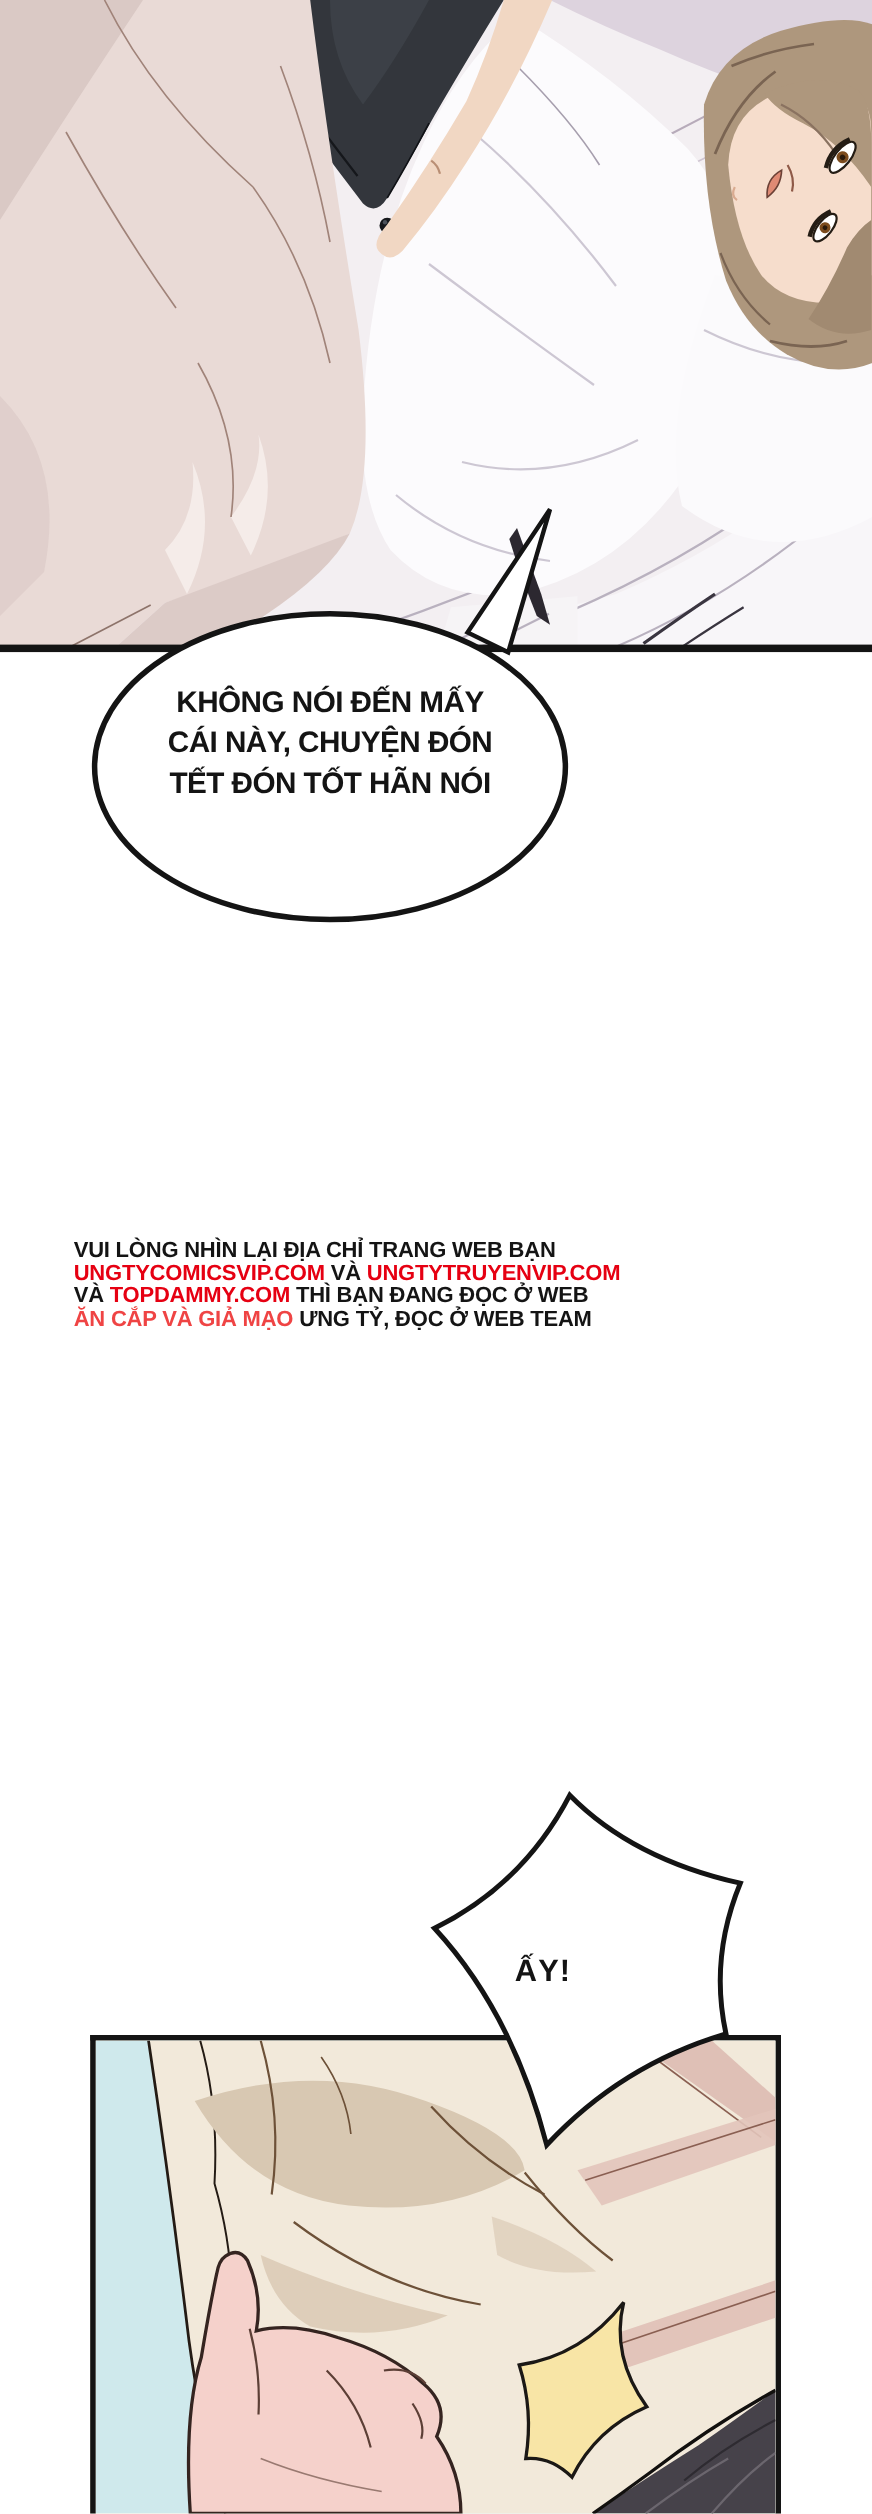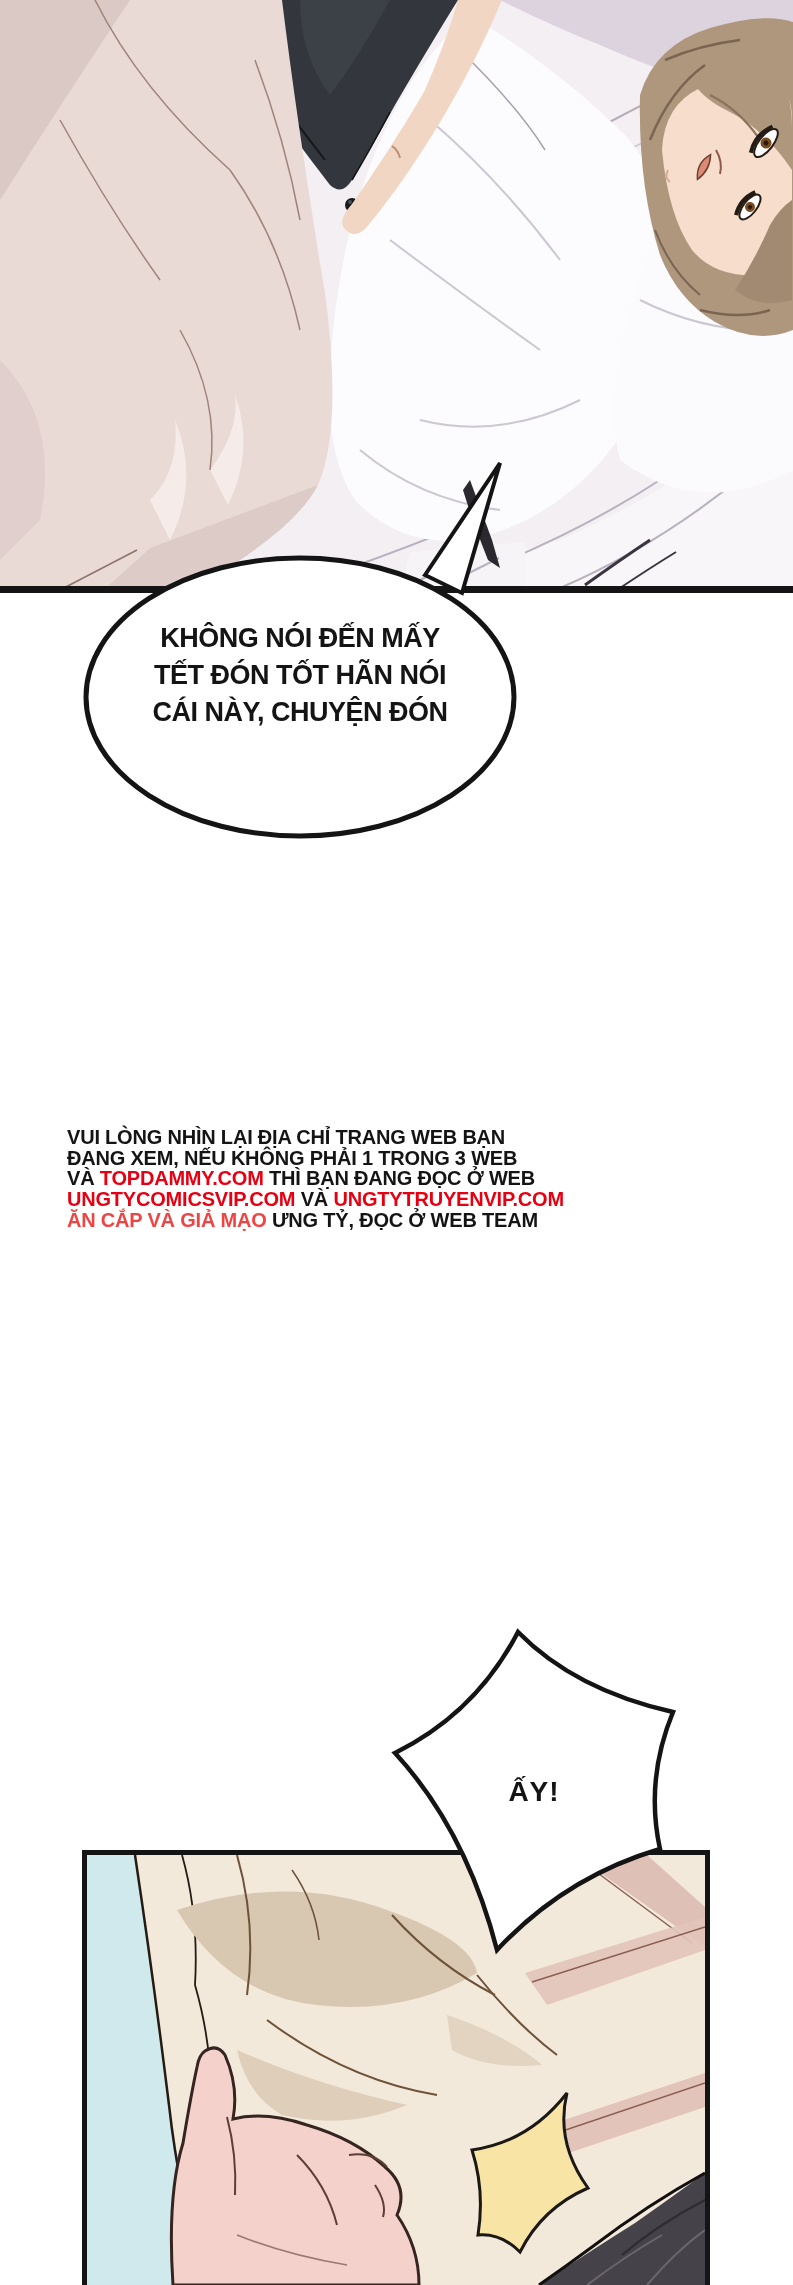--- a/index.html
+++ b/index.html
@@ -13,21 +13,21 @@
                font-size:27px;line-height:37px;font-weight:700;color:#141414;
                letter-spacing:-0.5px;}
   
   .notice{left:67px;top:1127px;width:420px;font-weight:700;font-size:20px;
           line-height:20.7px;letter-spacing:-0.2px;color:#141414;}
   .wline{white-space:pre;}
   .c-black{color:#141414;}
   .c-red{color:#e60012;}
   .c-green{color:#ef4444;}
   
-  .burst-text{left:468px;top:1776px;width:132px;text-align:center;
+  .burst-text{left:468px;top:1776px;width:132px;
               font-size:28px;font-weight:700;color:#141414;letter-spacing:1px;}
   
   .panelB-wrap{left:82px;top:1850px;width:618px;height:430px;
                border:5px solid #141414;border-bottom:none;background:#f2e9da;}
   svg{display:block;}
 </style>
 </head>
 <body>
 
 <div class="page">
@@ -117,29 +117,28 @@
     </g>
     <rect x="0" y="586" width="793" height="7" fill="#141414"></rect>
   </svg>
 
   <svg class="abs" style="left:70px;top:450px" width="470" height="400" viewBox="0 0 470 400">
     <path d="M355,125 L430,13 L392,143 Z" fill="#ffffff" stroke="#141414" stroke-width="4"></path>
     <ellipse cx="230" cy="247" rx="214" ry="139" fill="#ffffff" stroke="#141414" stroke-width="5"></ellipse>
   </svg>
   <div class="abs bubble-text">
     <div>KHÔNG NÓI ĐẾN MẤY</div>
+    <div>CÁI NÀY, CHUYỆN ĐÓN</div>
     <div>TẾT ĐÓN TỐT HÃN NÓI</div>
-    <div>CÁI NÀY, CHUYỆN ĐÓN</div>
   </div>
 
   <div class="abs notice">
     <div class="wline"><span class="c-black">VUI LÒNG NHÌN LẠI ĐỊA CHỈ TRANG WEB BẠN</span></div>
-    <div class="wline"><span class="c-black">ĐANG XEM, NẾU KHÔNG PHẢI 1 TRONG 3 WEB</span></div>
+    <div class="wline"><span class="c-red">UNGTYCOMICSVIP.COM</span><span class="c-black"> VÀ </span><span class="c-red">UNGTYTRUYENVIP.COM</span></div>
     <div class="wline"><span class="c-black">VÀ </span><span class="c-red">TOPDAMMY.COM</span><span class="c-black"> THÌ BẠN ĐANG ĐỌC Ở WEB</span></div>
-    <div class="wline"><span class="c-red">UNGTYCOMICSVIP.COM</span><span class="c-black"> VÀ </span><span class="c-red">UNGTYTRUYENVIP.COM</span></div>
     <div class="wline"><span class="c-green">ĂN CẮP VÀ GIẢ MẠO</span><span class="c-black"> ƯNG TỶ, ĐỌC Ở WEB TEAM</span></div>
   </div>
 
   <div class="abs panelB-wrap">
     <svg width="618" height="430" viewBox="0 0 618 430">
       <rect width="618" height="430" fill="#cfe9ec"></rect>
       <g>
         <path d="M48,0 L618,0 L618,430 L118,430 Q92,340 82,250 Q66,120 48,0 Z" fill="#f2e9da"></path>
         <path d="M48,0 Q66,120 82,250 Q92,340 118,430" stroke="#241b14" stroke-width="2.5" fill="none"></path>
         <path d="M95,0 Q112,60 108,130 Q128,200 122,260" stroke="#241b14" stroke-width="1.8" fill="none"></path>

